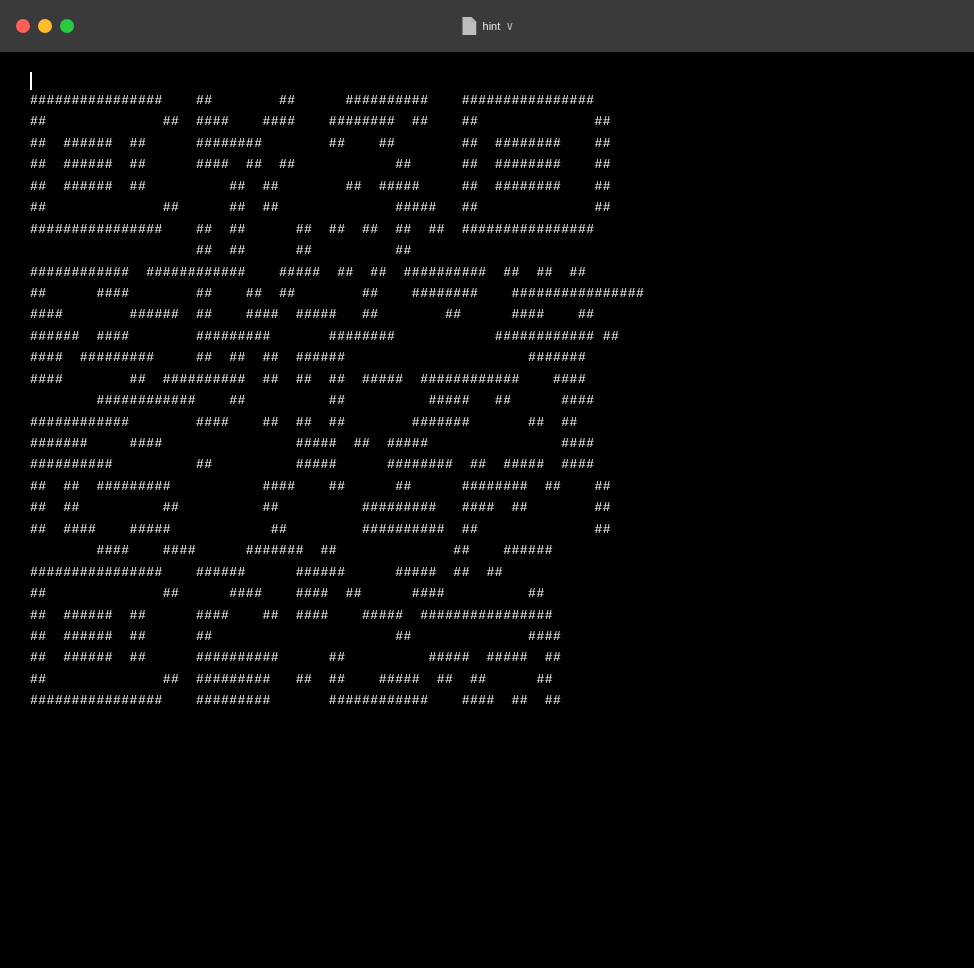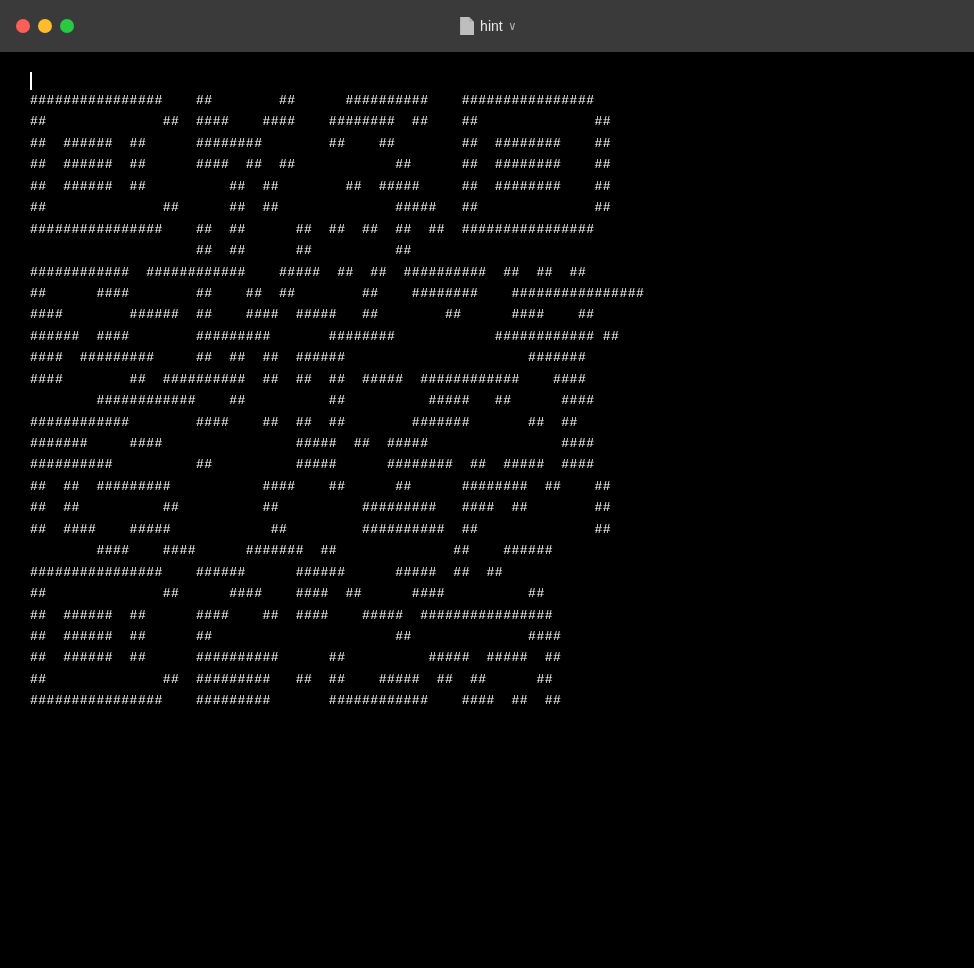--- a/index.html
+++ b/index.html
@@ -50,21 +50,21 @@
       font-size: 14px;
     }
 
     .file-icon {
       width: 16px;
       height: 18px;
       display: inline-block;
     }
 
     .title-text {
-      font-size: 14px;
+      font-size: 11px;
       color: #e8e8e8;
       font-family: -apple-system, BlinkMacSystemFont, sans-serif;
     }
 
     .chevron {
       color: #b0b0b0;
       font-size: 12px;
     }
 
     .content-area {

